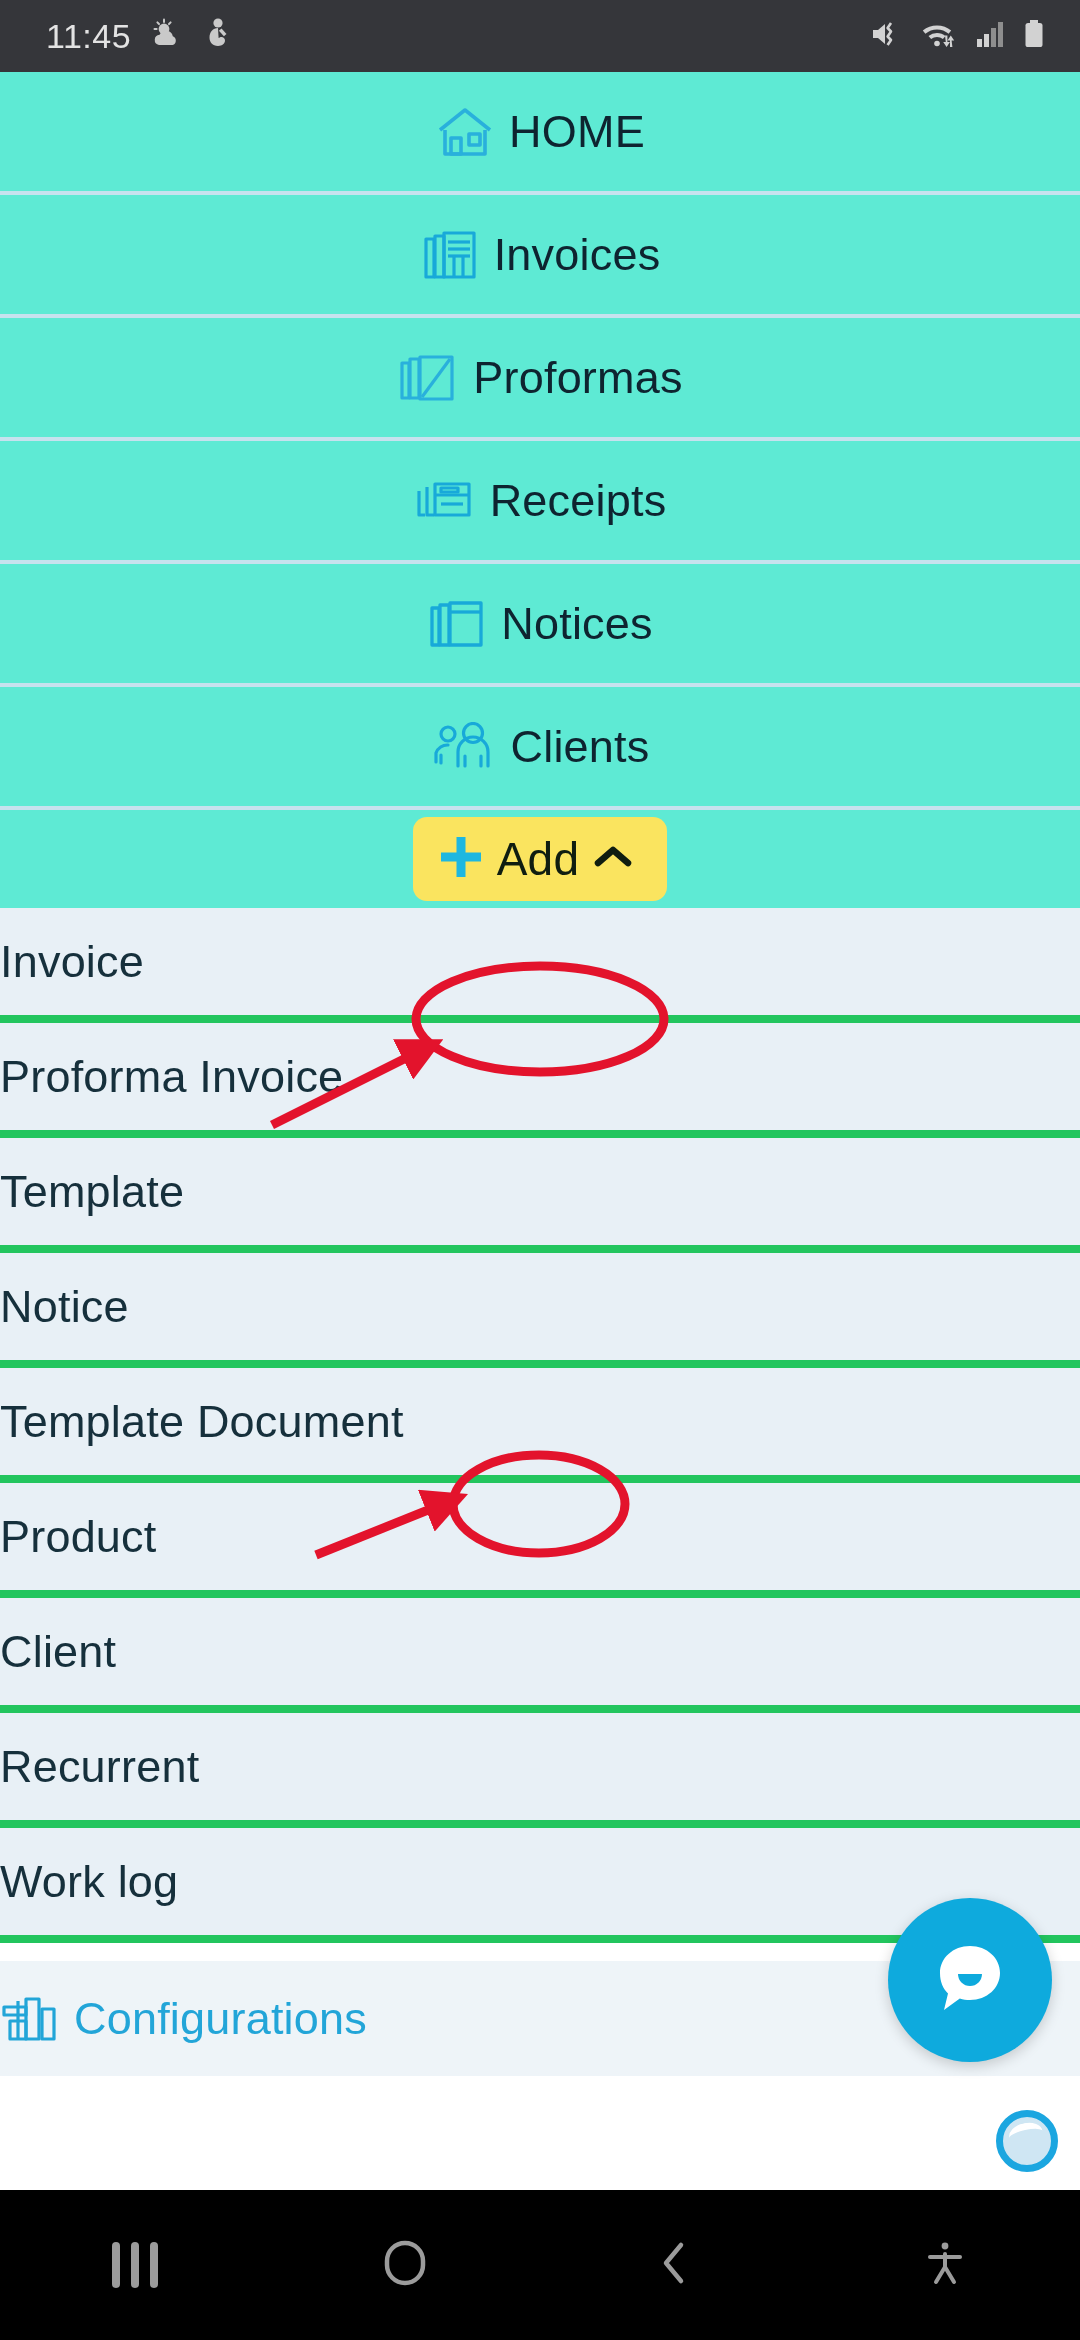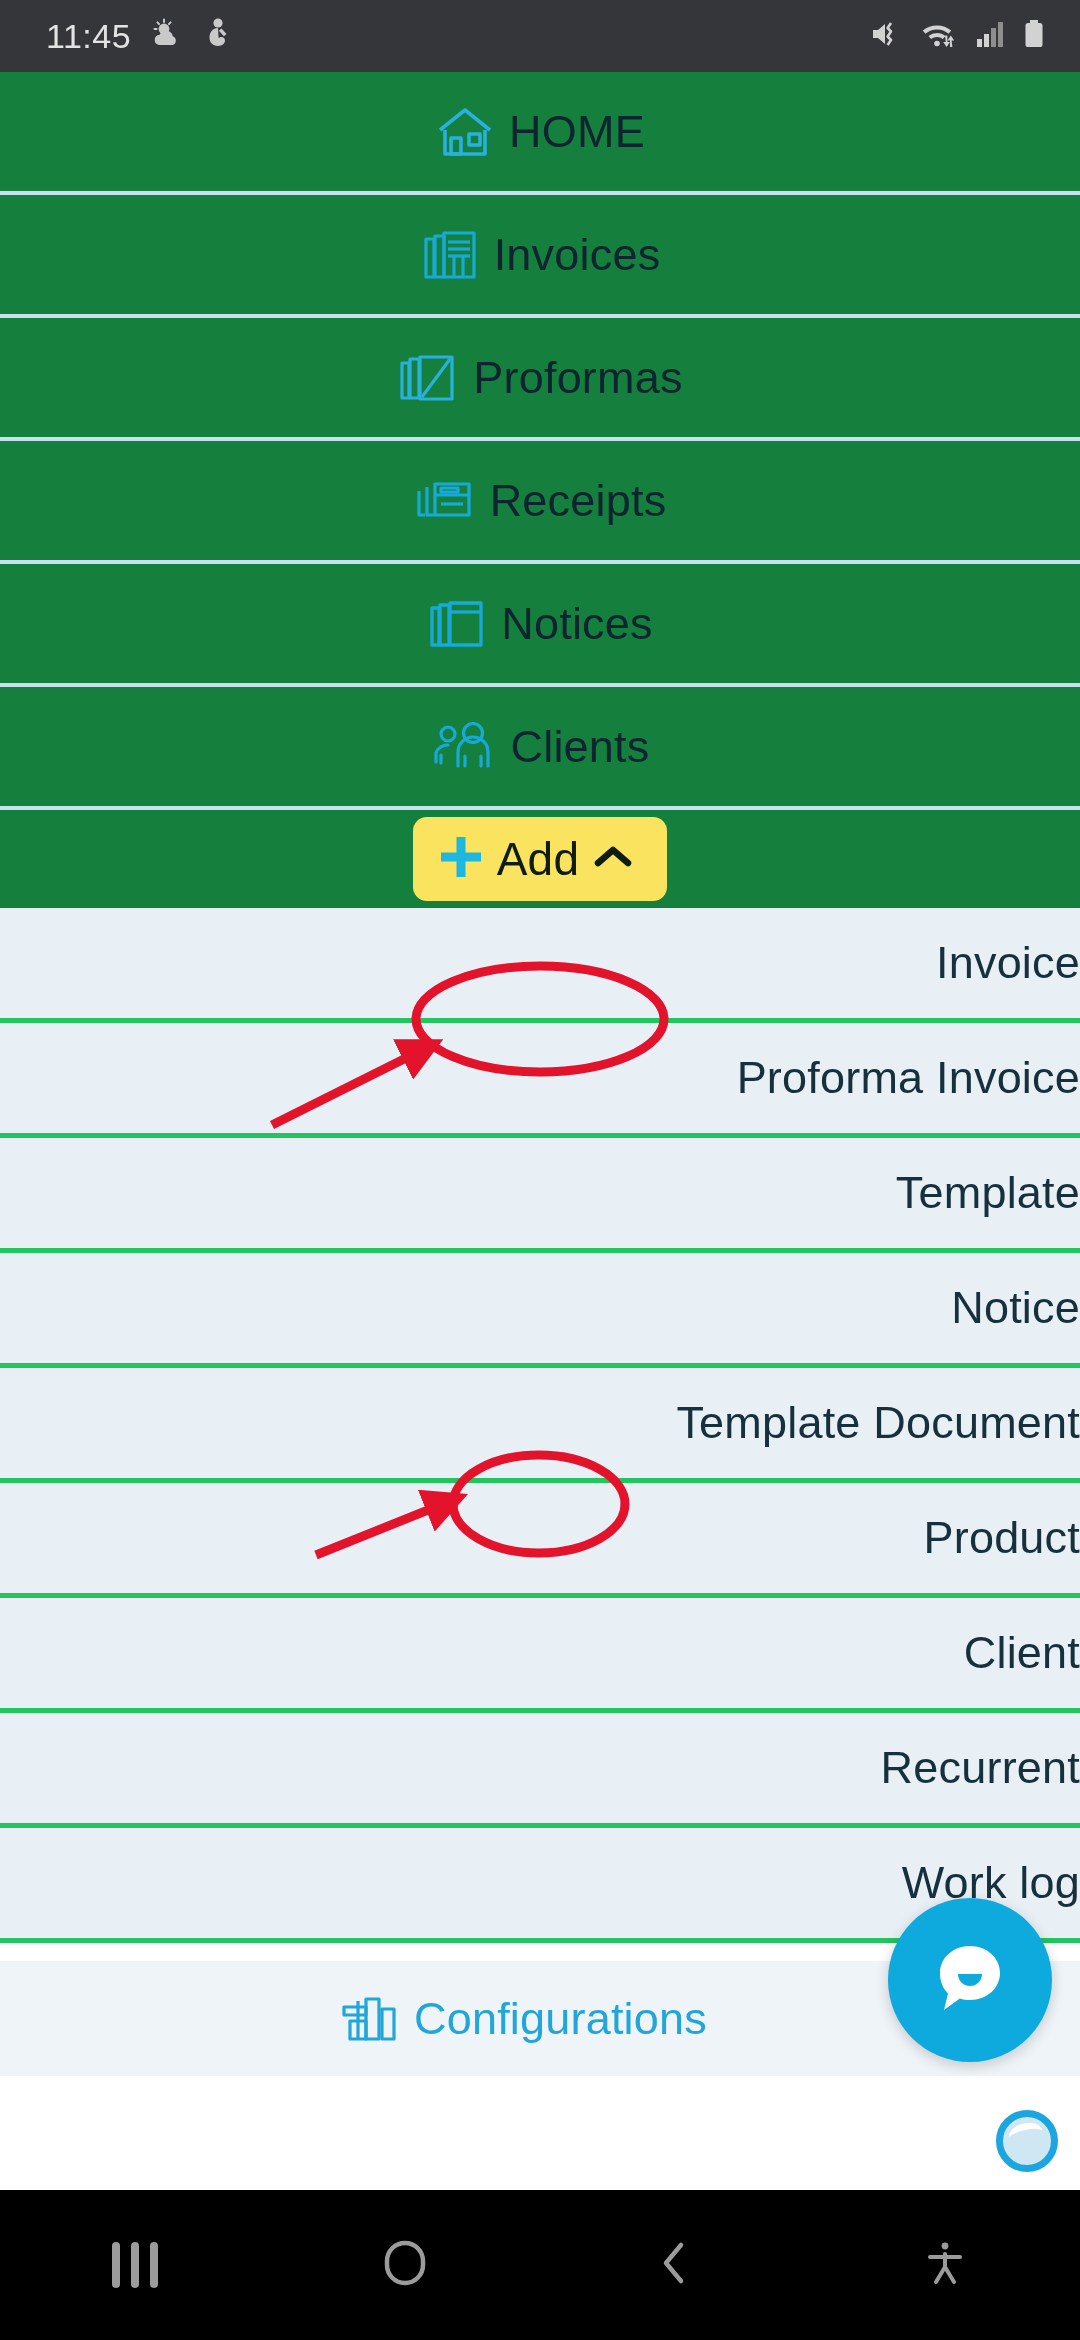--- a/index.html
+++ b/index.html
@@ -26,21 +26,21 @@
 
   
   .screen{
     position:absolute; top:72px; left:0; right:0; bottom:150px;
     background:#ffffff;
     overflow:hidden;
   }
   .row{
     position:relative;
     height:123px;
-    background:#15803d;
+    background:#5eead4;
     border-bottom:4px solid #c7e2ee;
     display:flex; align-items:center; justify-content:center;
     gap:14px;
   }
   .row-label{
     font-size:45px;
     color:#0e2430;
     font-weight:400;
     letter-spacing:.2px;
     white-space:nowrap;
@@ -56,34 +56,34 @@
     display:flex; align-items:center; gap:10px;
   }
   .add-plus{ display:block; }
   .add-text{ font-size:46px; color:#0f1d10; letter-spacing:.3px; }
   .add-chev{ display:block; margin-left:4px; }
 
   
   .subrow{
     height:115px;
     background:#e8f0f6;
-    border-bottom:5px solid #22c55e;
-    display:flex; align-items:center; justify-content:flex-end;
+    border-bottom:8px solid #22c55e;
+    display:flex; align-items:center; justify-content:flex-start;
     position:relative;
   }
   .subrow-label{
     font-size:45px; color:#16303c; letter-spacing:.2px; white-space:nowrap;
   }
 
   
   .config-row{
     height:115px;
     background:#eef4f8;
     display:flex; align-items:center; justify-content:flex-start;
-    padding-left:340px; gap:16px;
+    gap:16px;
   }
   .config-label{ font-size:45px; color:#22a5d8; letter-spacing:.2px; }
 
   .gap-white{ height:18px; background:#ffffff; }
 
   
   .annot{ position:absolute; left:0; top:0; width:1080px; height:2118px;
           pointer-events:none; z-index:40; }
 
   

